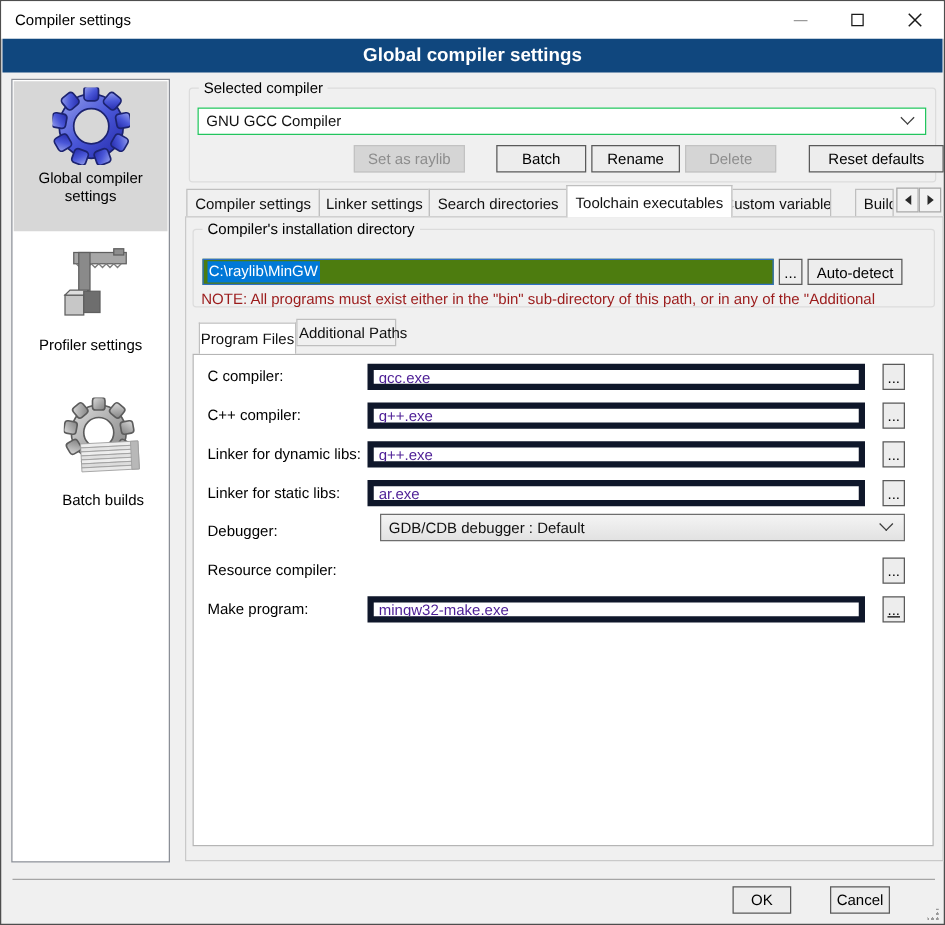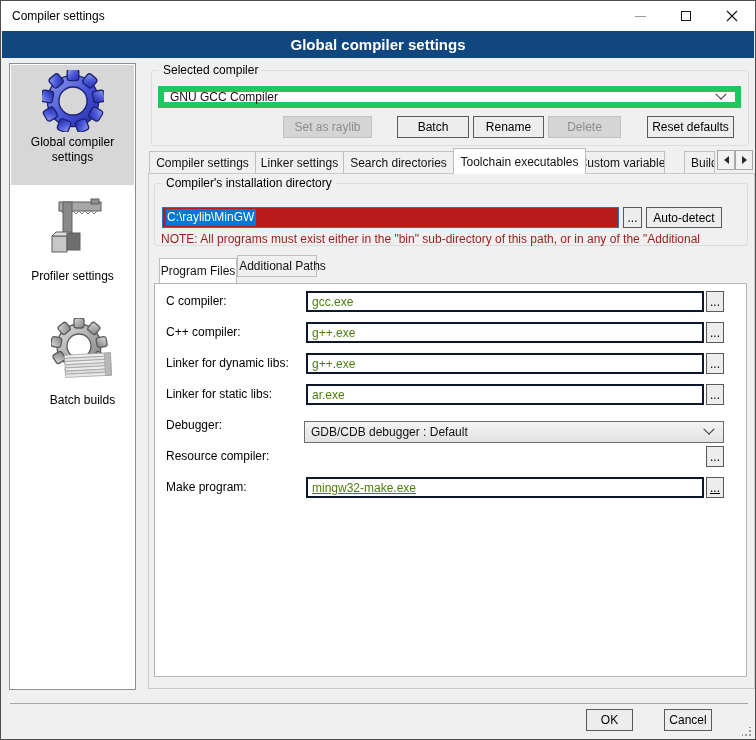--- a/index.html
+++ b/index.html
@@ -25,78 +25,78 @@
   .side-item .icon { display:block; margin:0 auto; }
   .side-label { display:block; margin-top:3px; line-height:15px; color:#000; }
   .item-1 { top:1px; height:120px; background:#d7d7d7; padding-top:5px; }
   .item-2 { top:128px; padding-top:4px; }
   .item-3 { top:250px; padding-top:4px;padding-left:20px; }
 
   
   .group { position:absolute; border:1px solid #dcdcdc; border-radius:3px; }
   .group-legend { position:absolute; top:-8px; left:7px; background:#f0f0f0; padding:0 4px; color:#000; }
   .g-compiler { left:150px; top:69px; width:598px; height:76px; }
-  .combo { position:absolute; background:#fff; border:6px solid #22c55e; display:flex; align-items:center; }
+  .combo { position:absolute; background:#fff; border:1px solid #22c55e; display:flex; align-items:center; }
   .combo-main { left:157px; top:85px; width:583px; height:22px; }
   .combo-text { padding-left:6px; flex:1; white-space:nowrap; overflow:hidden; }
   .chev { width:8px; height:8px; border-right:1.5px solid #3c3c3c; border-bottom:1.5px solid #3c3c3c;
           transform:rotate(45deg) translate(-2px,-2px); margin-right:10px; }
 
   .btn { position:absolute; height:22px; background:#ededed; border:1px solid #5a5a5a; color:#000;
          display:flex; align-items:center; justify-content:center; font-size:12px; cursor:default; }
   .btn.disabled { background:#d5d5d5; border-color:#c2c2c2; color:#8d8d8d; }
   .b-setdef { left:282px; top:115px; width:89px; }
   .b-copy   { left:396px; top:115px; width:72px; }
   .b-rename { left:472px; top:115px; width:71px; }
   .b-delete { left:547px; top:115px; width:73px; }
-  .b-reset  { left:646px; top:115px; width:87px; }
+  .b-reset  { left:646px; top:115px; width:108px; }
 
   
   .tab { position:absolute; top:150px; height:23px; background:#f0f0f0; border:1px solid #bfbfbf;
          display:flex; align-items:center; justify-content:center; white-space:nowrap; overflow:hidden; cursor:default; }
   .tab.active { top:147px; height:26px; background:#fff; border-bottom:none; z-index:3; }
   .t1 { left:148px; width:107px; } .t2 { left:254px; width:89px; } .t3 { left:342px; width:111px; }
   .t4 { left:452px; width:133px; } .t5 { left:584px; width:80px; } .t6 { left:683px; width:31px; justify-content:flex-start; padding-left:6px; }
   .tab-arrow { position:absolute; top:149px; width:18px; height:20px; background:#f2f2f2; border:1px solid #a8a8a8;
                display:flex; align-items:center; justify-content:center; z-index:3; }
   .ta-left { left:716px; } .ta-right { left:734px; }
   .tri { width:0; height:0; border-top:4px solid transparent; border-bottom:4px solid transparent; }
   .tri-l { border-right:5px solid #2a2a2a; } .tri-r { border-left:5px solid #2a2a2a; }
 
   
   .page { position:absolute; left:147px; top:172px; width:607px; height:516px; background:#f0f0f0; border:1px solid #c9c9c9; z-index:1; }
 
   
   .g-dir { left:153px; top:182px; width:594px; height:63px; z-index:2; }
-  .dir-input { position:absolute; left:161px; top:206px; width:457px; height:21px; background:#b91c1c;
+  .dir-input { position:absolute; left:161px; top:206px; width:457px; height:21px; background:#4d7c0f;
                border:1px solid #2f6fc4; z-index:2; display:flex; align-items:center; padding-left:3px; overflow:hidden; }
   .dir-sel { background:#0078d7; color:#fff; padding:1px 2px 2px 1px; white-space:nowrap; }
   .btn-sm { position:absolute; height:21px; z-index:2; }
   .b-browse-dir { left:622px; top:206px; width:19px; }
   .b-autodetect { left:645px; top:206px; width:76px; }
   .note { position:absolute; left:160px; top:231px; width:586px; color:#9b1b1b; white-space:nowrap; overflow:hidden; z-index:2; }
 
   
   .subtab { position:absolute; height:22px; background:#f0f0f0; border:1px solid #bfbfbf; z-index:2;
             display:flex; align-items:center; justify-content:center; white-space:nowrap; cursor:default; }
   .st1 { left:158px; top:259px; width:78px; } .st1.active { top:257px; height:25px; background:#fff; border-bottom:none; z-index:4; }
   .st2 { left:236px; top:254px; width:80px;padding-left:11px; }
   .subpage { position:absolute; left:153px; top:282px; width:593px; height:394px; background:#fff; border:1px solid #b5b5b5; z-index:2; }
 
   .f-label { position:absolute; left:165px; color:#000; z-index:3; }
-  .f-input { position:absolute; left:305px; width:398px; height:21px; background:#fff; border:2px solid #0f172a;
-             font-family:"Liberation Sans",sans-serif; font-size:12px; padding:0 4px; color:#4d7c0f; z-index:3; }
+  .f-input { position:absolute; left:293px; width:398px; height:21px; background:#fff; border:5px solid #0f172a;
+             font-family:"Liberation Sans",sans-serif; font-size:12px; padding:0 4px; color:#4c1d95; z-index:3; }
   .f-browse { left:705px; width:18px; z-index:3; }
   .f-combo { left:303px; width:420px; height:22px; background:linear-gradient(#f4f4f4,#e2e2e2); border:1px solid #6e6e6e; z-index:3; }
 
   .r1 { top:290px; } .r1l { top:293px; }
   .r2 { top:321px; } .r2l { top:324px; }
   .r3 { top:352px; } .r3l { top:355px; }
   .r4 { top:383px; } .r4l { top:386px; }
-  .r5 { top:420px; } .r5l { top:417px; }
+  .r5 { top:410px; } .r5l { top:417px; }
   .r6 { top:445px; } .r6l { top:448px; }
   .r7 { top:476px;text-decoration:underline; } .r7l { top:479px; }
 
   
   .divider { position:absolute; left:9px; top:702px; width:738px; height:1px; background:#a5a5a5; }
   .b-ok     { left:585px; top:708px; width:47px; }
   .b-cancel { left:663px; top:708px; width:48px; }
   .grip { position:absolute; right:4px; bottom:3px; width:9px; height:9px;
           background:
             radial-gradient(circle at 8px 8px,#9a9a9a 1px,transparent 1.2px),

